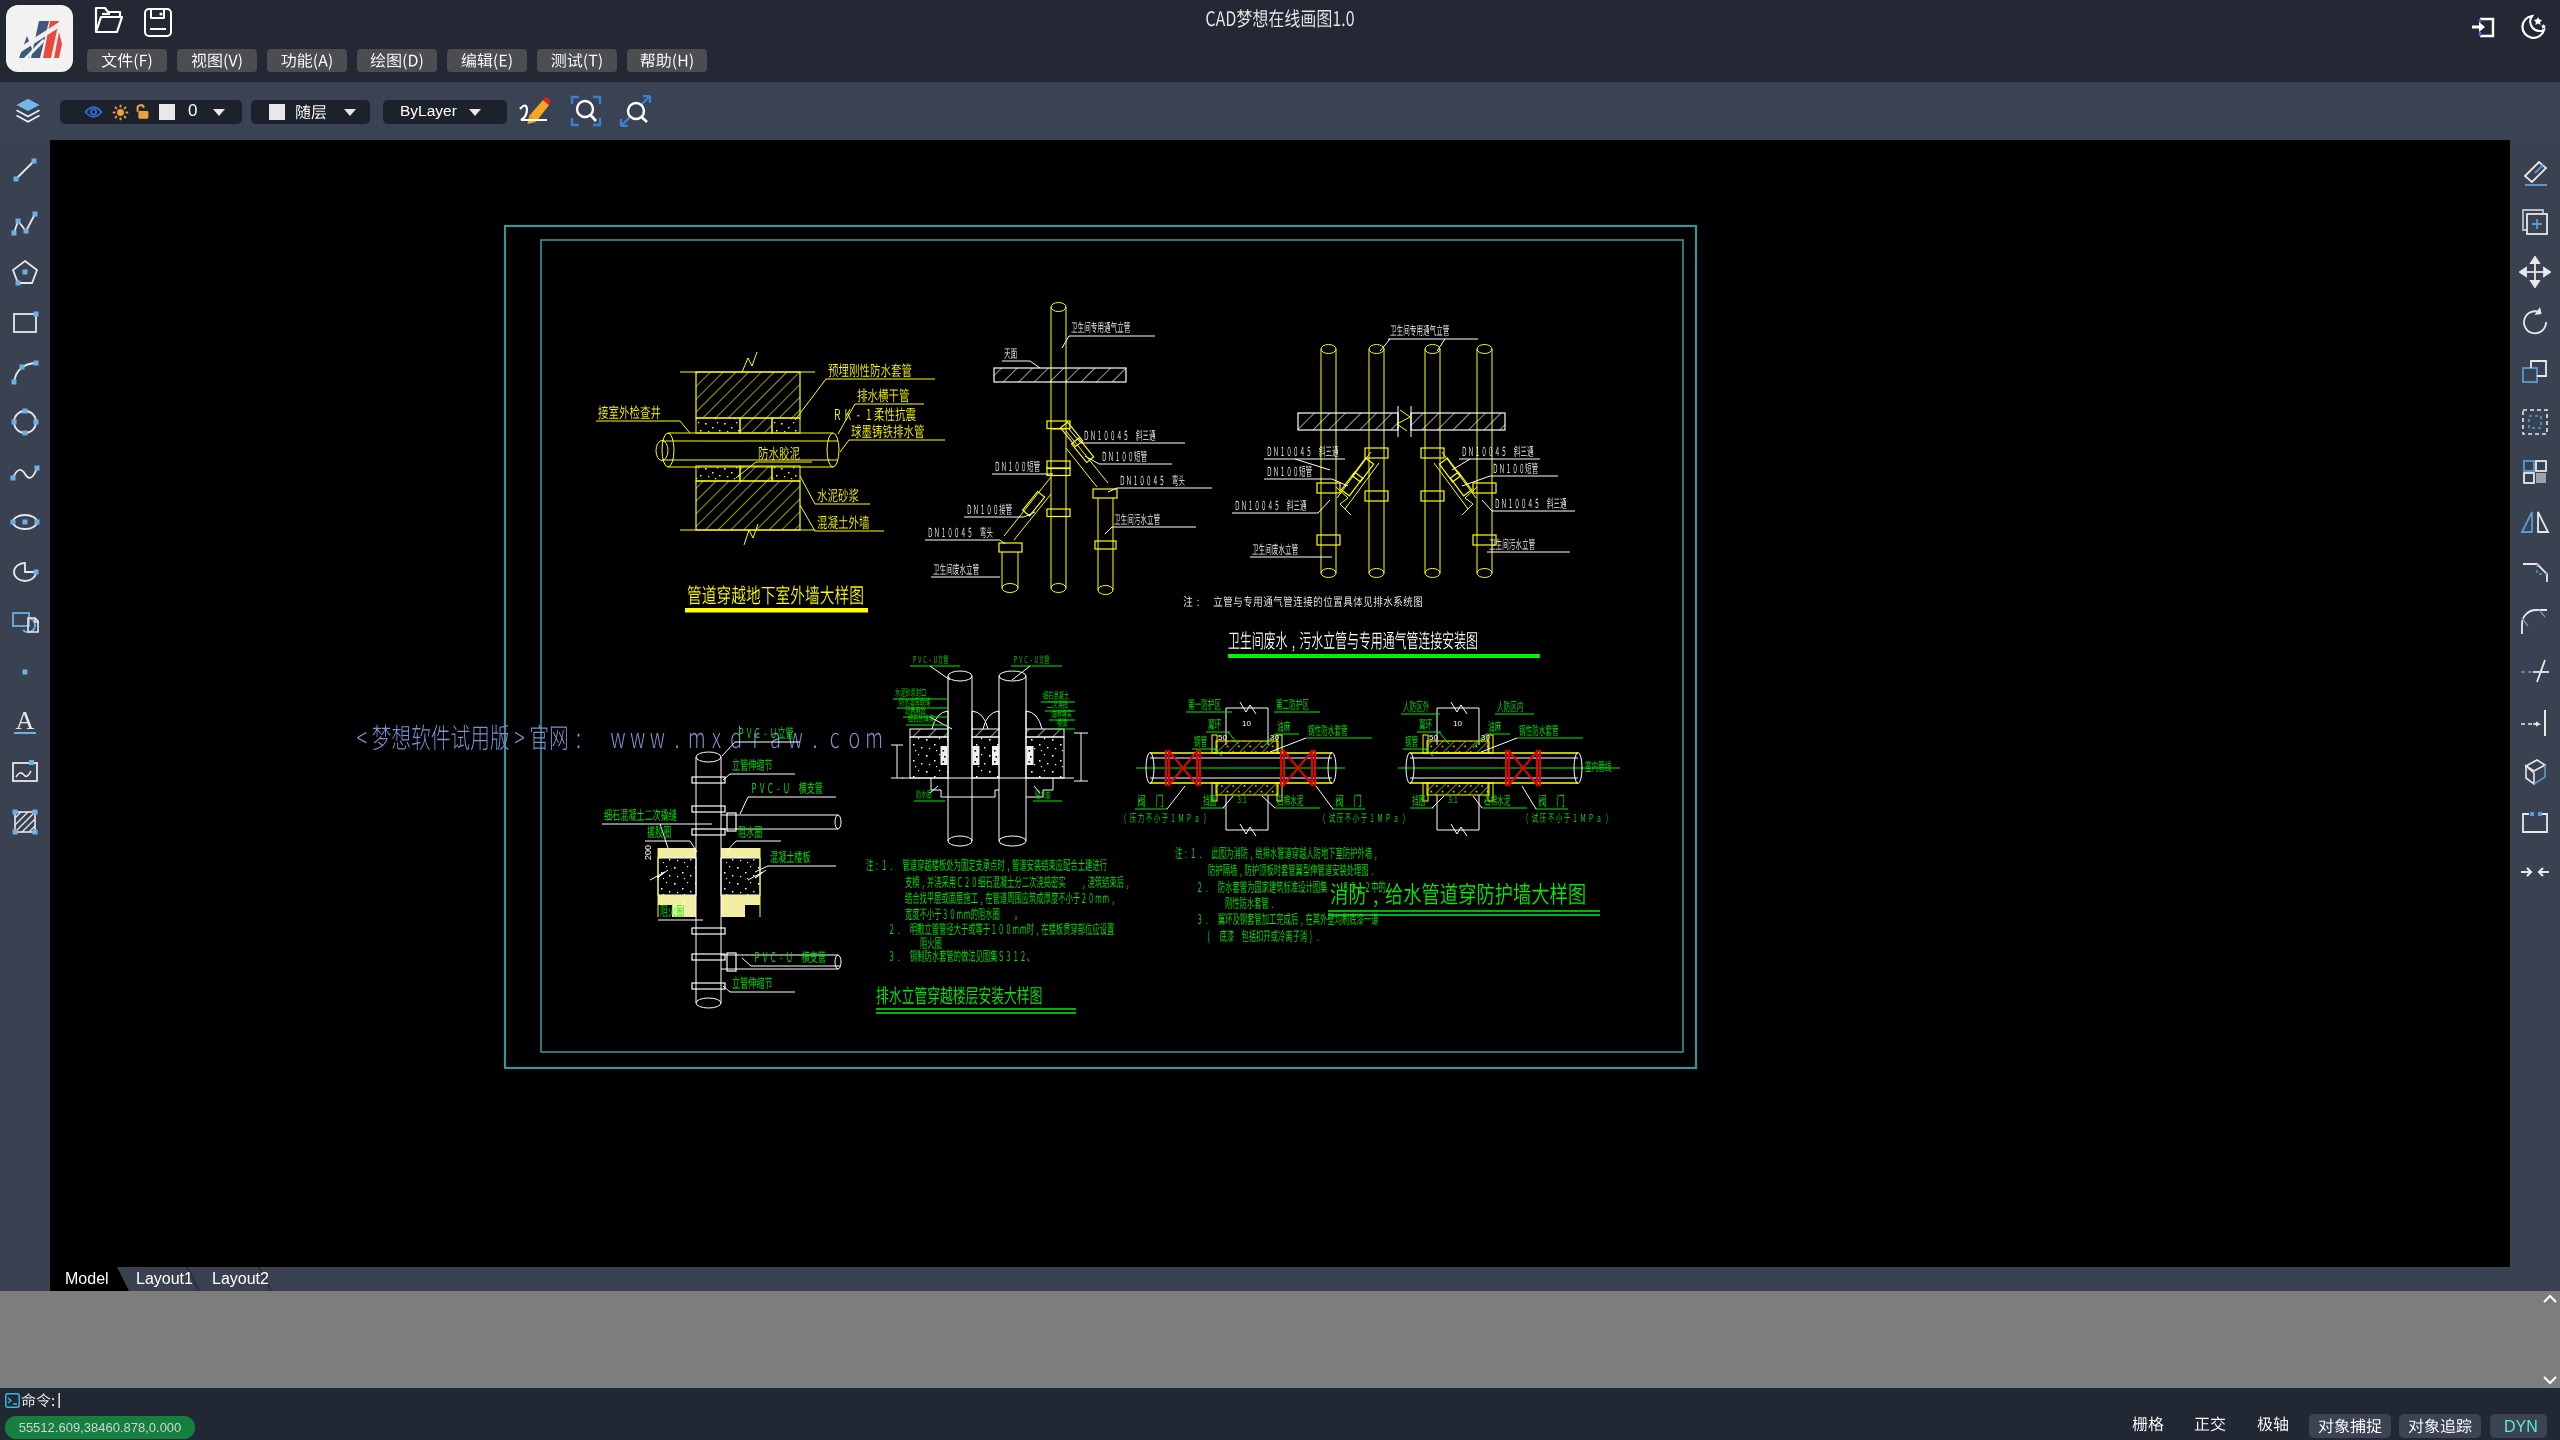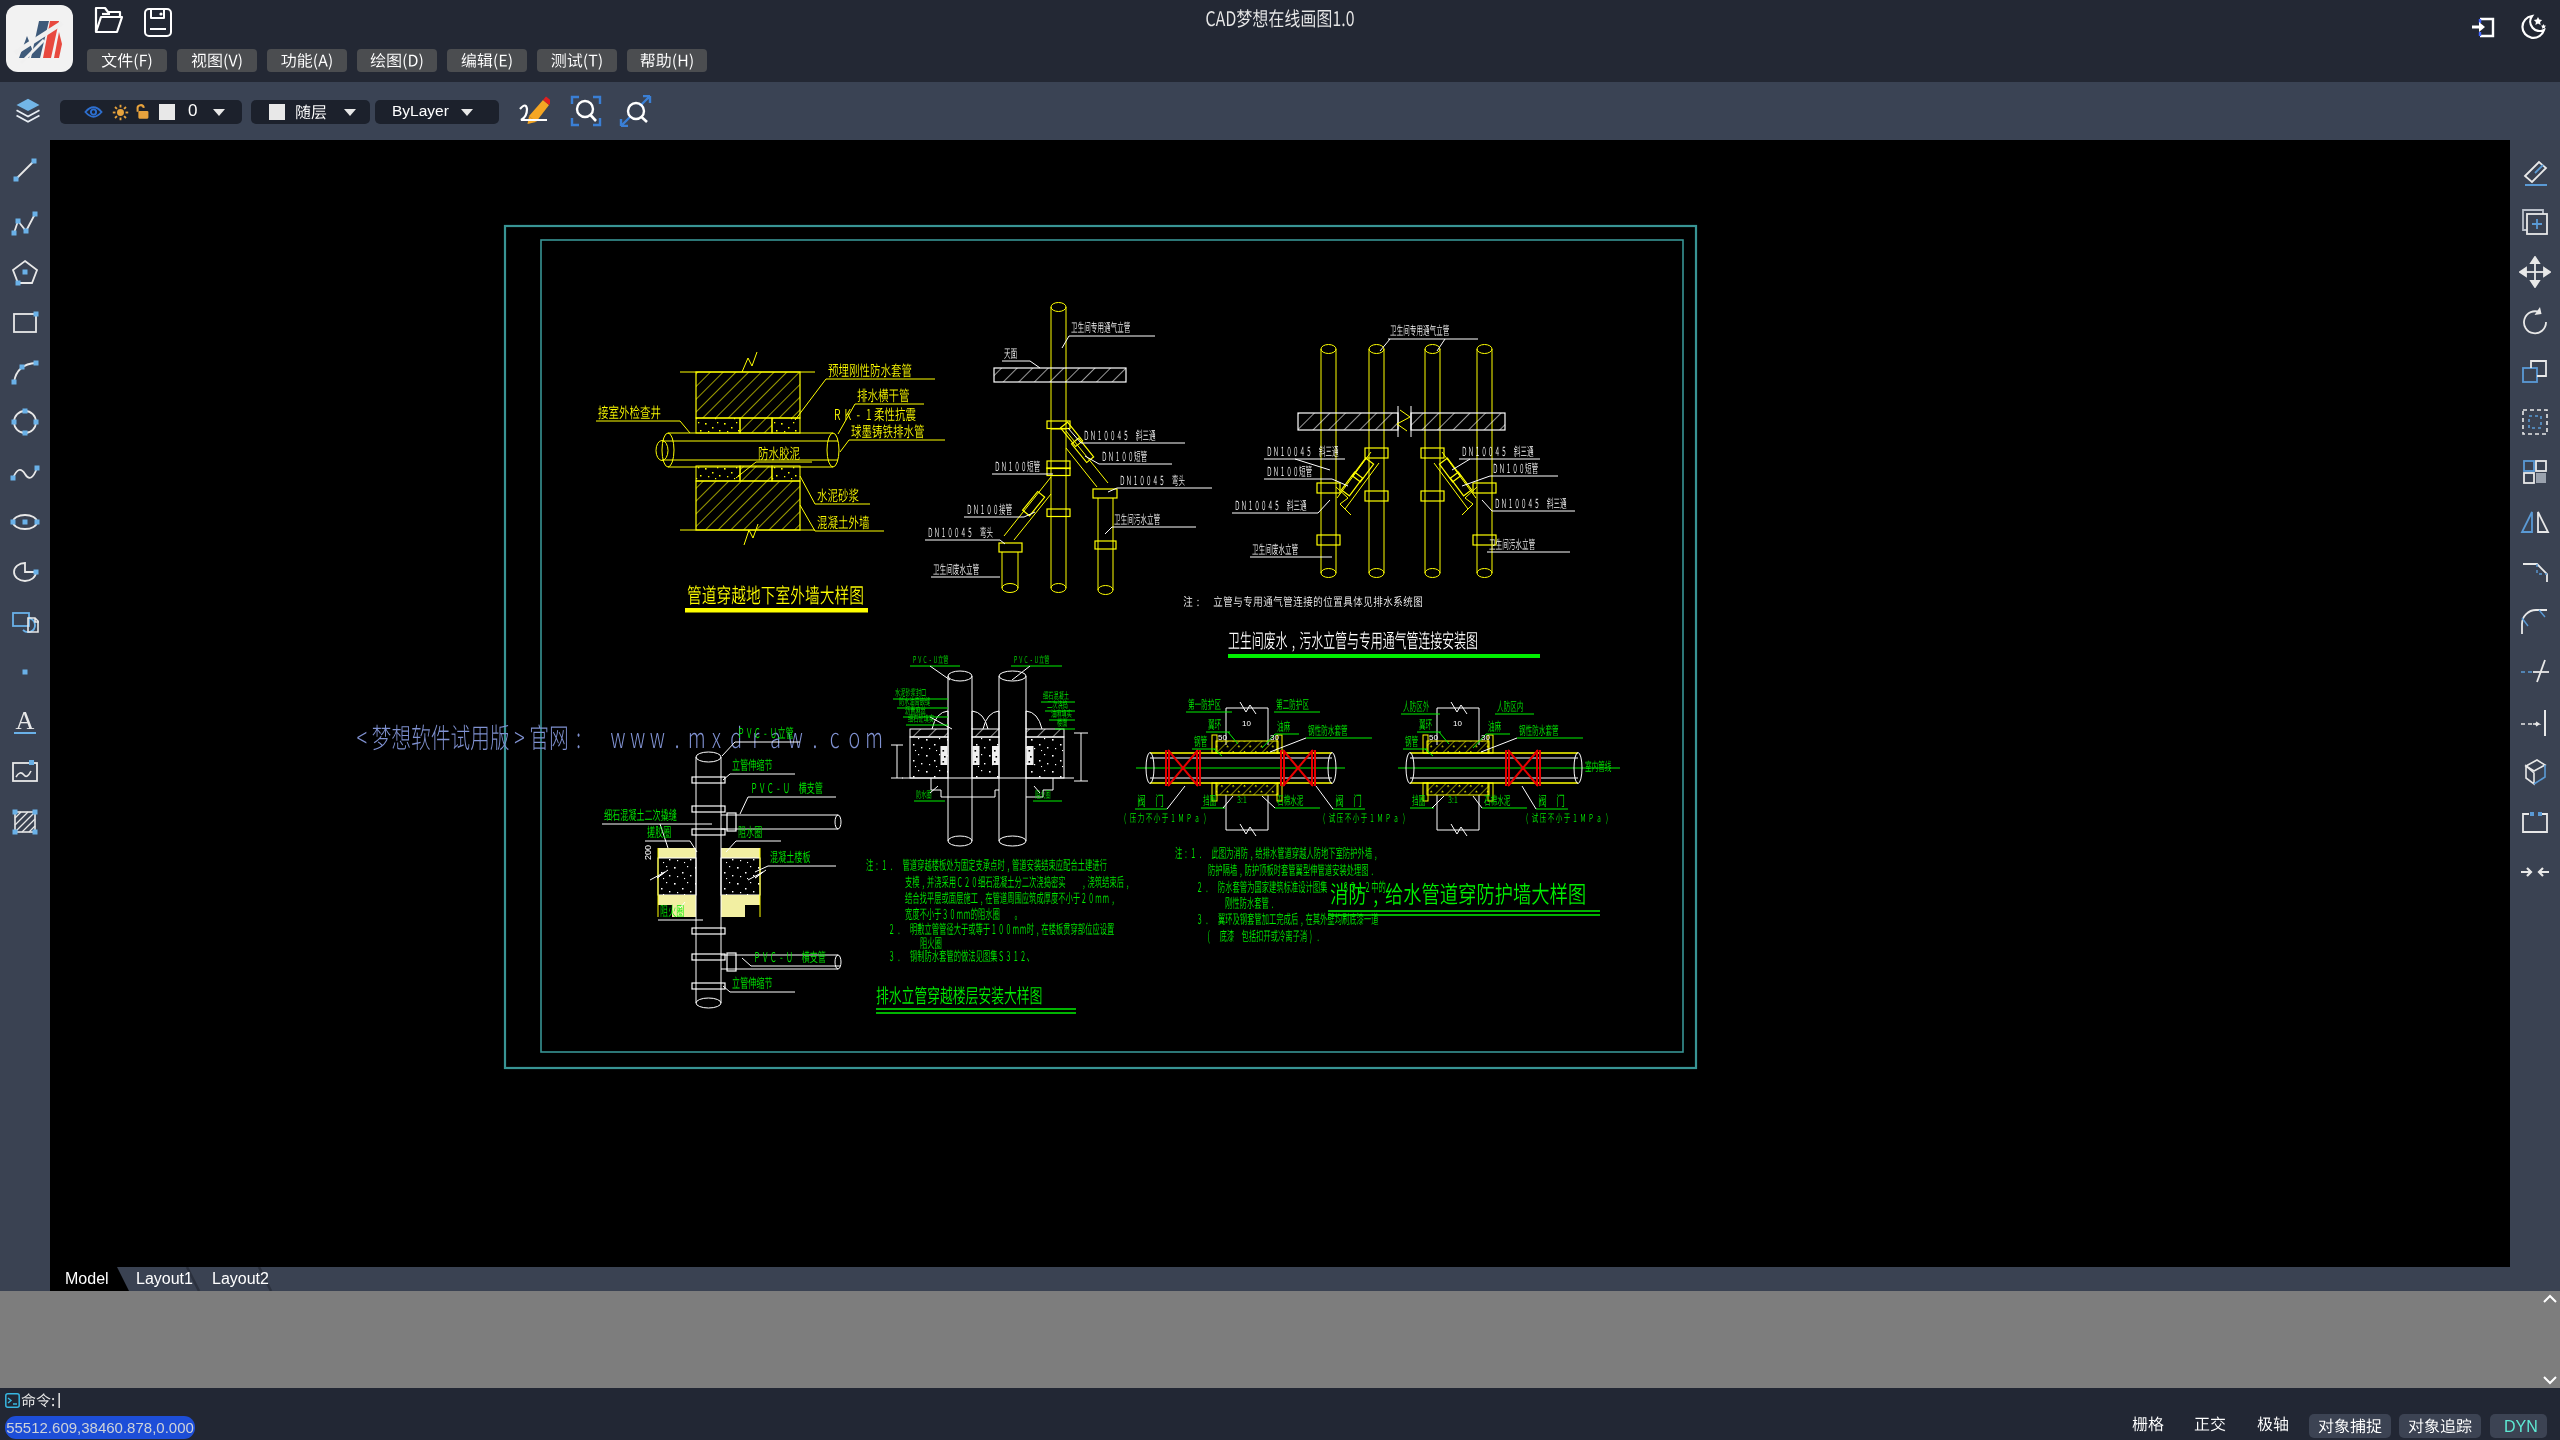--- a/index.html
+++ b/index.html
@@ -10,22 +10,22 @@
 .menus div{background:#4b4d50;border-radius:4px;width:80px;height:23px;}
 .toolbar{position:absolute;left:0;top:82px;width:2560px;height:58px;background:#3a4354;}
 .tgroup{position:absolute;top:18px;height:24px;background:#1c212c;border-radius:5px;color:#fff;}
 .swatch{position:absolute;top:4px;width:16px;height:16px;background:#e8e8e8;}
 .caret{position:absolute;top:9px;width:0;height:0;border-left:6px solid transparent;
  border-right:6px solid transparent;border-top:7px solid #e8e8e8;}
 .mid{position:absolute;left:0;top:140px;width:2560px;height:1151px;background:#3a4252;}
 .canvas{position:absolute;left:50px;top:0;width:2460px;height:1127px;background:#000;}
 .graybar{position:absolute;left:0;top:1291px;width:2560px;height:97px;background:#7d7d7d;}
 .btmbar{position:absolute;left:0;top:1388px;width:2560px;height:52px;background:#222734;color:#fff;}
-.coordpill{position:absolute;left:5px;top:28px;width:190px;height:23px;background:#1d4ed8;
- border-radius:11px;color:#ced2d9;font-size:15px;line-height:23px;text-align:center;}
+.coordpill{position:absolute;left:5px;top:28px;width:190px;height:23px;background:#15803d;
+ border-radius:11px;color:#ced2d9;font-size:13px;line-height:23px;text-align:center;}
 .sbtn{position:absolute;top:26px;height:24px;background:#3c4353;border-radius:5px;}
 .overlay{position:absolute;left:0;top:0;z-index:40;pointer-events:none;}
 </style></head><body>
 
 <div class="topbar">
 <div class="logo"><svg width="67" height="67" viewBox="0 0 67 67">
 <polygon points="13,53 21,31 26,44 23,53" fill="#3e5a7a"></polygon>
 <polygon points="25,53 33,16 43,16 34,53" fill="#3e5a7a"></polygon>
 <polygon points="37,53 44,16 53,16 45,53" fill="#e8493f"></polygon>
 <polygon points="48,53 53,27 56,39 53,53" fill="#e8493f"></polygon>
@@ -97,21 +97,21 @@
 <path d="M3 10 v-4 a4 4 0 0 1 8 -1" fill="none" stroke="#e8a33d" stroke-width="2.6"></path>
       </svg>
 <span class="swatch" style="left:99px"></span>
       <span style="position:absolute;left:128px;top:1px;font-size:17px">0</span>
       <span class="caret" style="left:153px"></span>
     </div>
 <div class="tgroup" style="left:251px;width:119px;">
       <span class="swatch" style="left:18px"></span>
       <span class="caret" style="left:93px"></span>
     </div>
-<div class="tgroup" style="left:375px;width:124px;">
+<div class="tgroup" style="left:383px;width:124px;">
       <span style="position:absolute;left:17px;top:2px;font-size:15.5px">ByLayer</span>
       <span class="caret" style="left:86px"></span>
     </div>
 <svg style="position:absolute;left:516px;top:14px" width="34" height="32" viewBox="0 0 34 32">
 <path d="M13 20 L27 4 l6 5 L20 26 z" fill="#f5a623"></path>
 <path d="M27 4 l6 5 3 -3.5 -6 -5 z" fill="#e02020"></path>
 <path d="M13 20 l7 6 -8.5 2 z" fill="#f5a623"></path>
 <path d="M4 13 q6 -7 7 0 q0 8 -6 11 h26" fill="none" stroke="#fff" stroke-width="2.2"></path>
     </svg>
 <svg style="position:absolute;left:570px;top:13px" width="32" height="32" viewBox="0 0 32 32">

